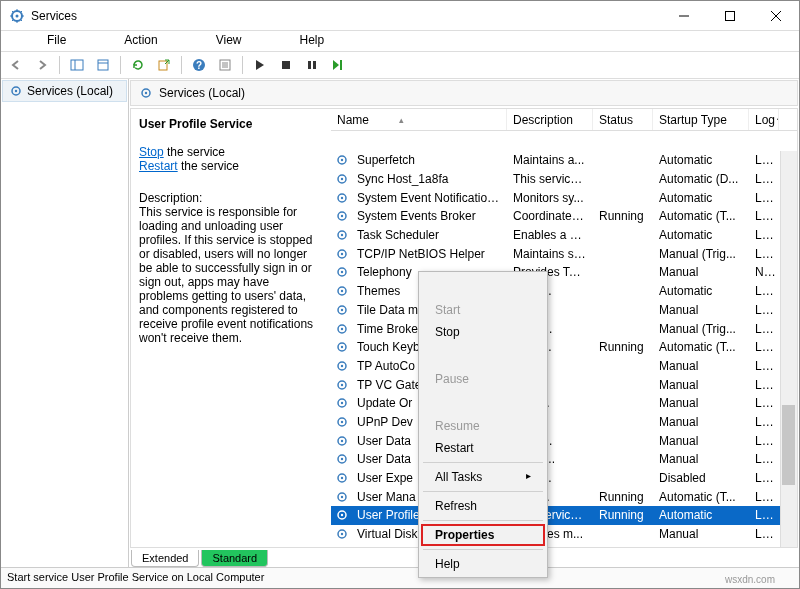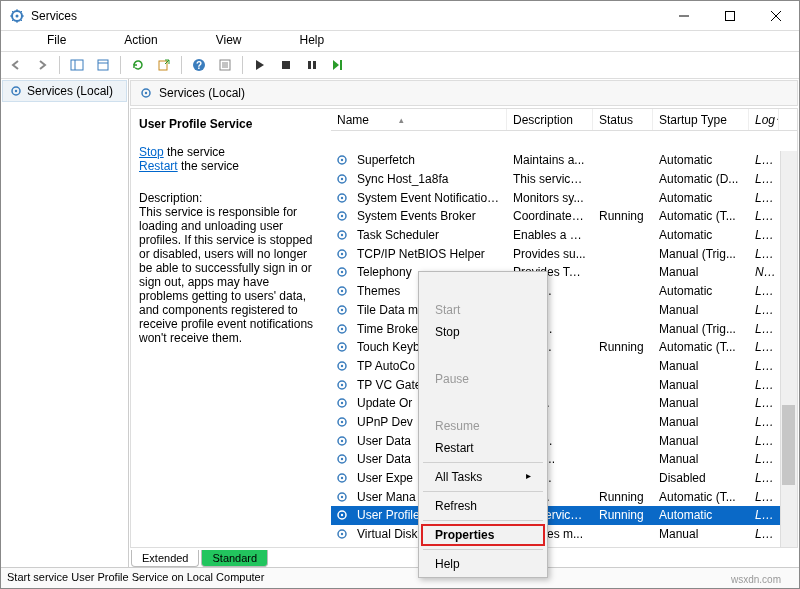--- a/index.html
+++ b/index.html
@@ -24,31 +24,31 @@
   .detailpane h3 { margin:0 0 14px 0; font-size:12px; font-weight:bold; }
   .detailpane a { color:#0066cc; text-decoration:underline; }
   .detailpane .desc-label { margin-top:18px; }
   .listpane { flex:1; display:flex; flex-direction:column; overflow:hidden;gap:20px; }
   .listheader { display:flex; height:22px; border-bottom:1px solid #ddd; background:#fff; }
   .listheader .col { padding:3px 6px; border-right:1px solid #eee; white-space:nowrap; overflow:hidden; display:flex; align-items:center; }
   .col-name { width:176px; }
   .col-desc { width:86px; }
   .col-stat { width:60px; }
   .col-start { width:96px; }
-  .col-log  { width:30px;font-style:italic; }
+  .col-log  { width:30px; }
   .rows { flex:1; overflow:hidden; position:relative; }
   .row { display:flex; height:18.7px; align-items:center; }
   .row .cell { padding:0 6px; white-space:nowrap; overflow:hidden; text-overflow:ellipsis; }
   .row .icon { width:16px; margin-left:4px; }
   .row.sel { background:#0a69c7; color:#fff; }
   .tabs { height:20px; display:flex; align-items:center; padding-left:2px; }
   .tab { border:1px solid #bbb; border-top:none; border-radius:0 0 4px 4px; padding:2px 10px; margin-right:2px; background:#22c55e; font-size:11px; position:relative; }
   .tab.active { background:#fff; }
   .statusbar { position:absolute; bottom:0; left:0; right:0; height:21px; border-top:1px solid #ccc; padding:3px 6px; font-size:11px; background:#fafafa; }
-  .watermark { position:absolute; bottom:3px; right:18px; font-size:10px; color:#999; }
+  .watermark { position:absolute; bottom:3px; right:24px; font-size:10px; color:#999; }
   .ctxmenu { position:absolute; left:417px; top:270px; width:130px; background:#f2f2f2; border:1px solid #bbb; box-shadow:2px 2px 6px rgba(0,0,0,.25); padding:2px; z-index:10; }
   .ctxitem { padding:4px 14px; white-space:nowrap; }
   .ctxitem.disabled { color:#9a9a9a;margin-top:25px; }
   .ctxitem.submenu::after { content:"▸"; float:right; font-size:10px; }
   .ctxsep { height:1px; background:#d0d0d0; margin:3px 2px; }
   .ctxitem.highlight { border:2px solid #d22; padding:2px 12px; font-weight:bold; }
   .gear { display:inline-block; }
   .scroll-ind { position:absolute; right:0; top:0; bottom:0; width:17px; background:#f0f0f0; border-left:1px solid #ddd; }
   .scroll-thumb { position:absolute; right:2px; width:13px; background:#c6c6c6; }
   svg { display:block; }
@@ -283,21 +283,21 @@
               <span class="cell col-log">Loc</span>
             </div>
             <div class="row">
               <span class="icon">
                 <svg width="14" height="14">
                   <circle cx="7" cy="7" r="4" fill="none" stroke="#3b7dbd" stroke-width="1.5"></circle>
                   <circle cx="7" cy="7" r="1.2" fill="#3b7dbd"></circle>
                 </svg>
               </span>
               <span class="cell" style="width:156px">TCP/IP NetBIOS Helper</span>
-              <span class="cell col-desc">Provides su...</span>
+              <span class="cell col-desc">Maintains su...</span>
               <span class="cell col-stat"></span>
               <span class="cell col-start">Manual (Trig...</span>
               <span class="cell col-log">Loc</span>
             </div>
             <div class="row">
               <span class="icon">
                 <svg width="14" height="14">
                   <circle cx="7" cy="7" r="4" fill="none" stroke="#3b7dbd" stroke-width="1.5"></circle>
                   <circle cx="7" cy="7" r="1.2" fill="#3b7dbd"></circle>
                 </svg>

